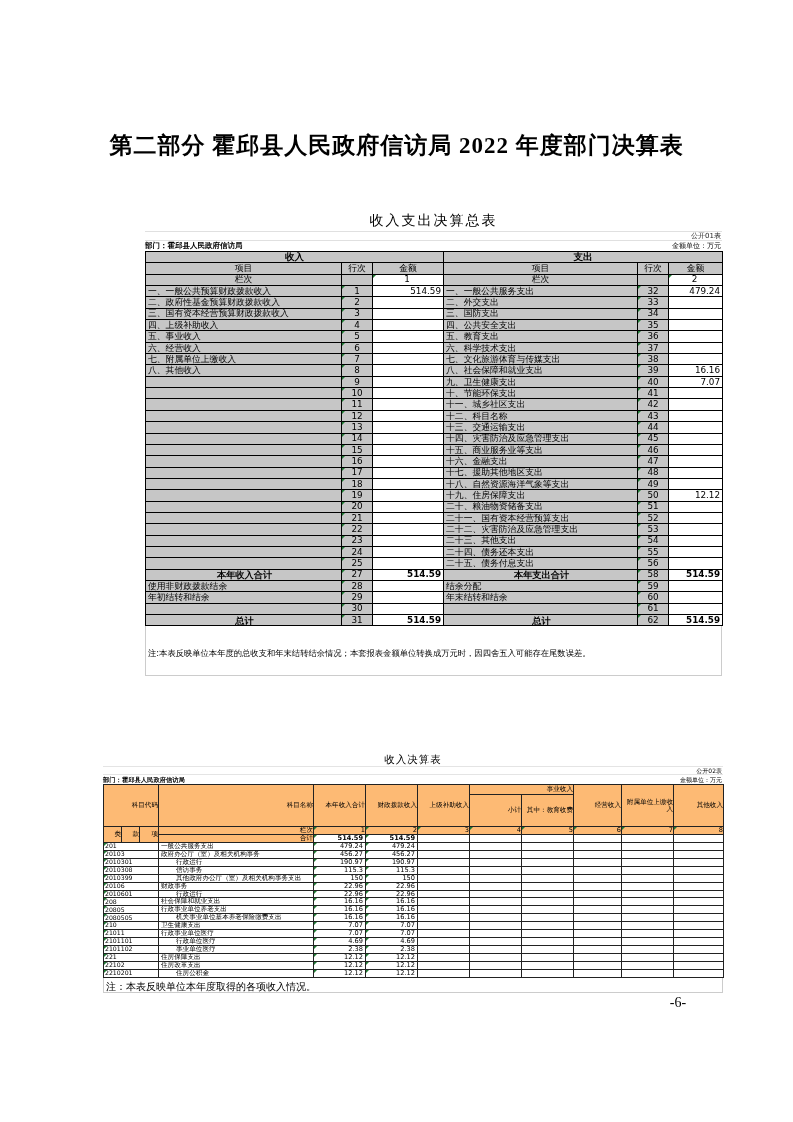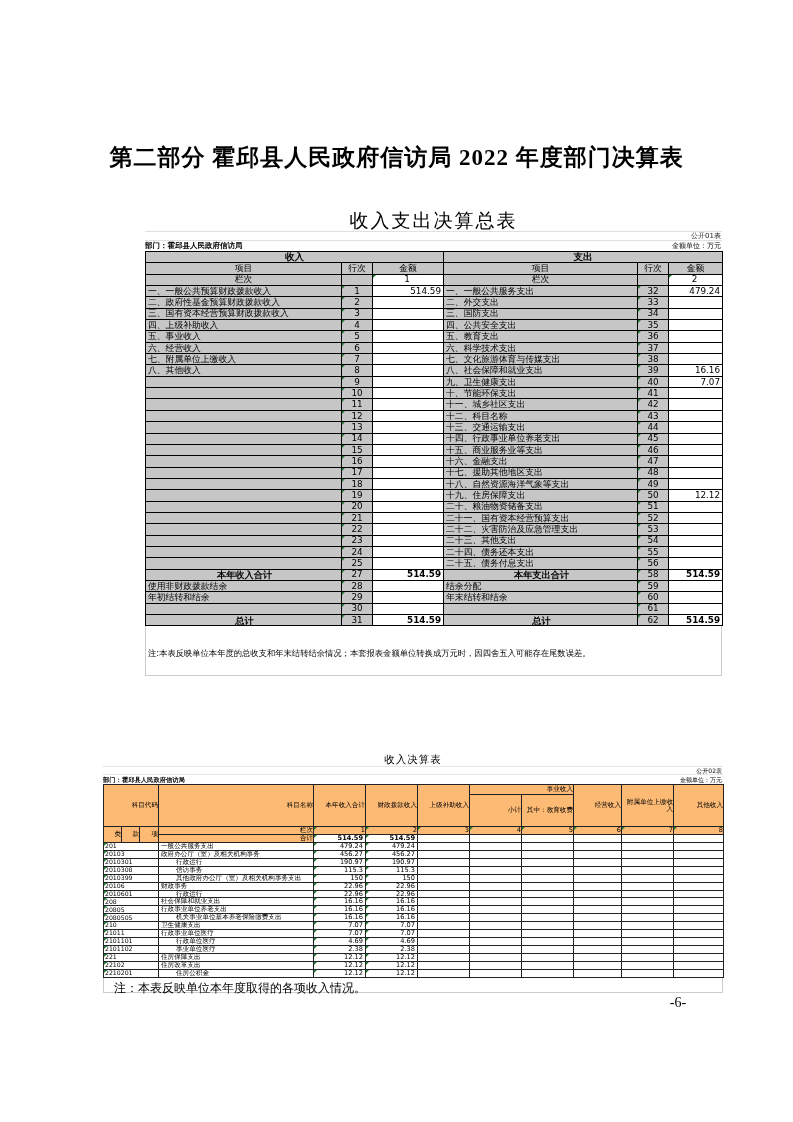--- a/index.html
+++ b/index.html
@@ -3,27 +3,27 @@
 <meta charset="utf-8">
 <style>
   * { margin:0; padding:0; box-sizing:border-box; }
   html,body { background:#e8e8e8; }
   .page {
     position:relative; width:793px; height:1122px; background:#ffffff;
     font-family:"DejaVu Sans", sans-serif; color:#000; overflow:hidden;
     margin:0 auto;
   }
   .doc-title {
-    position:absolute; top:142px; left:0; width:100%; text-align:center;
+    position:absolute; top:130px; left:0; width:100%; text-align:center;
     font-family:"Liberation Serif", serif; font-weight:bold; font-size:23px;
     letter-spacing:1px;
   }
   
   .t1-wrap { position:absolute; left:145px; top:209px; width:577px; }
-  .t1-title { height:23px; line-height:23px; text-align:center; font-size:19px; letter-spacing:2px; border-bottom:1px solid #e0e0e0; }
+  .t1-title { height:23px; line-height:23px; text-align:center; font-size:14px; letter-spacing:2px; border-bottom:1px solid #e0e0e0; }
   .t1-meta1 { height:9px; line-height:9px; text-align:right; font-size:7px; color:#222; border-bottom:1px solid #e0e0e0; padding-right:1px;}
   .t1-meta2 { height:10px; line-height:10px; font-size:7.5px; font-weight:bold; display:flex; justify-content:space-between; padding-right:1px;}
   .t1-meta2 .u { font-weight:normal; font-size:7px; }
   table { border-collapse:collapse; table-layout:fixed; width:100%; }
   td,th { border:1px solid #000; overflow:hidden; white-space:nowrap; font-weight:normal; position:relative; }
   .t1 td, .t1 th { height:11.35px; font-size:8.8px; line-height:1; }
   .t1 .hdr { background:#c6c6c6; text-align:center; }
   .t1 .big { font-weight:bold; font-size:9.5px;margin-left:30px; }
   .t1 .lbl { background:#c6c6c6; text-align:left; padding-left:2px; }
   .t1 .line { background:#c6c6c6; text-align:center; }
@@ -42,21 +42,21 @@
   .t2 .gh { height:10px; }
   .t2 .mh { height:32px; }
   .t2 .sh { height:8px; }
   .t2 thead td { background:#fff; text-align:right; padding-right:2px; height:8px;}
   .t2 tbody td { height:7.1px; background:#fff; }
   .t2 .code { text-align:left; padding-left:1px; font-size:6.2px;}
   .t2 .name { text-align:left; padding-left:2px; }
   .t2 .ind { padding-left:17px; }
   .t2 .num2 { text-align:right; padding-right:2px; }
   .t2 .b { font-weight:bold; }
-  .t2-note { border:1px solid #cccccc; border-top:none; height:15px; padding:2px 0 0 10px; font-size:12px; }
+  .t2-note { border:1px solid #cccccc; border-top:none; height:15px; padding:2px 0 0 2px; font-size:10px; }
   
   .gt::before { content:""; position:absolute; left:0; top:0; width:0; height:0;
     border-top:3px solid #1f7a33; border-right:3px solid transparent; }
   .page-num { position:absolute; top:995px; left:640px; width:76px; text-align:center;
     font-family:"Liberation Serif", serif; font-size:14px; }
 </style>
 </head>
 <body>
 
 <div class="page">
@@ -203,21 +203,21 @@
             <td class="line gt">13</td>
             <td class="num"></td>
             <td class="lbl">十三、交通运输支出</td>
             <td class="line gt">44</td>
             <td class="num"></td>
           </tr>
           <tr>
             <td class="lbl"></td>
             <td class="line gt">14</td>
             <td class="num"></td>
-            <td class="lbl">十四、行政事业单位养老支出</td>
+            <td class="lbl">十四、灾害防治及应急管理支出</td>
             <td class="line gt">45</td>
             <td class="num"></td>
           </tr>
           <tr>
             <td class="lbl"></td>
             <td class="line gt">15</td>
             <td class="num"></td>
             <td class="lbl">十五、商业服务业等支出</td>
             <td class="line gt">46</td>
             <td class="num"></td>

